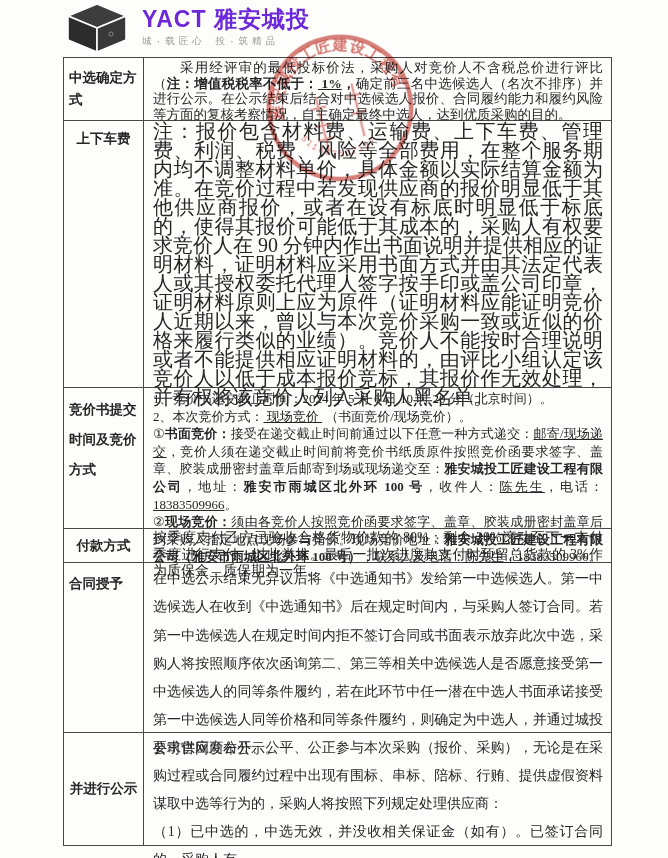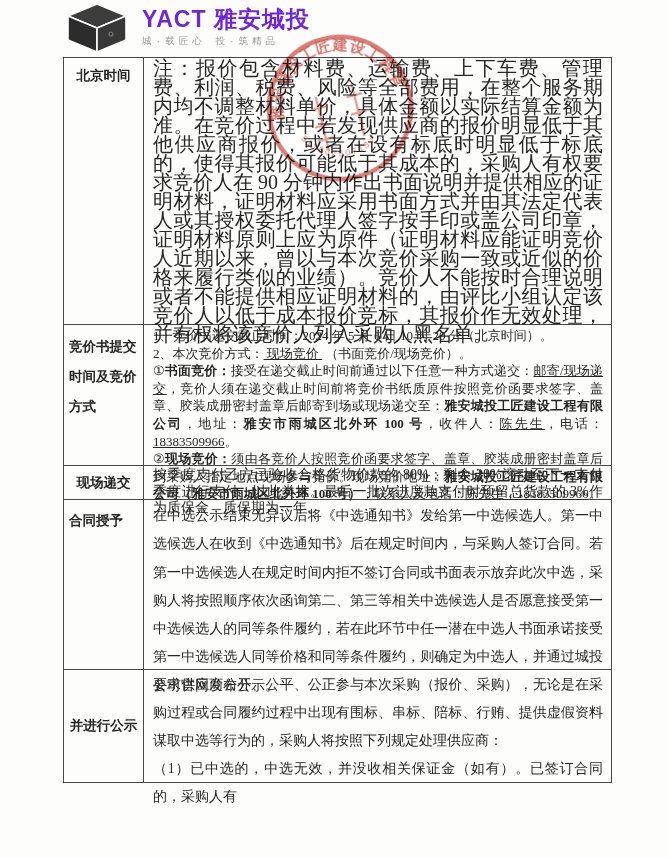--- a/index.html
+++ b/index.html
@@ -85,38 +85,44 @@
     <circle cx="49" cy="31" r="1.1" fill="#222"></circle>
   </svg>
   <div class="hdr-text">
     <div class="brand">YACT 雅安城投</div>
     <div class="slogan">城·载匠心  投·筑精品</div>
   </div>
 </div>
 
 <div class="doc-table">
 
+  <div class="trow r1">
+    <div class="lbl">
+      <div class="lbl-inner">中选确定方式</div>
+    </div>
+    <div class="cnt"><span>采用经评审的最低投标价法，采购人对竞价人不含税总价进行评比（</span><span style="font-weight: bold;">注：增值税税率不低于：</span><span style="font-weight: bold; text-decoration: underline;"> 1%</span><span style="font-weight: bold;">，</span><span>确定前三名中选候选人（名次不排序）并进行公示。在公示结束后结合对中选候选人报价、合同履约能力和履约风险等方面的复核考察情况，自主确定最终中选人，达到优质采购的目的。</span></div>
+  </div>
 
   <div class="trow r2">
     <div class="lbl">
-      <div class="lbl-inner">北京时间</div>
+      <div class="lbl-inner">上下车费</div>
     </div>
     <div class="cnt"><span>注：报价包含材料费、运输费、上下车费、管理费、利润、税费、风险等全部费用，在整个服务期内均不调整材料单价，具体金额以实际结算金额为准。在竞价过程中若发现供应商的报价明显低于其他供应商报价，或者在设有标底时明显低于标底的，使得其报价可能低于其成本的，采购人有权要求竞价人在 90 分钟内作出书面说明并提供相应的证明材料，证明材料应采用书面方式并由其法定代表人或其授权委托代理人签字按手印或盖公司印章，证明材料原则上应为原件（证明材料应能证明竞价人近期以来，曾以与本次竞价采购一致或近似的价格来履行类似的业绩）。竞价人不能按时合理说明或者不能提供相应证明材料的，由评比小组认定该竞价人以低于成本报价竞标，其报价作无效处理，并有权将该竞价人列入采购人黑名单。</span></div>
   </div>
 
   <div class="trow r3">
     <div class="lbl">
       <div class="lbl-inner">竞价书提交时间及竞价方式</div>
     </div>
     <div class="cnt"><span>1、竞价书递交截止时间：2024 年 5 月 6 日 10 时 20 分（北京时间）。</span><br><span>2、本次竞价方式：</span><span style="text-decoration: underline;"> 现场竞价 </span><span> （书面竞价/现场竞价）。</span><br><span>①</span><span style="font-weight: bold;">书面竞价：</span><span>接受在递交截止时间前通过以下任意一种方式递交：</span><span style="text-decoration: underline;">邮寄/现场递交</span><span>，竞价人须在递交截止时间前将竞价书纸质原件按照竞价函要求签字、盖章、胶装成册密封盖章后邮寄到场或现场递交至：</span><span style="font-weight: bold;">雅安城投工匠建设工程有限公司</span><span>，地址：</span><span style="font-weight: bold;">雅安市雨城区北外环 100 号</span><span>，收件人：</span><span style="text-decoration: underline;">陈先生</span><span>，电话：</span><span style="text-decoration: underline;">18383509966</span><span>。</span><br><span>②</span><span style="font-weight: bold;">现场竞价：</span><span>须由各竞价人按照竞价函要求签字、盖章、胶装成册密封盖章后到采购人指定地点现场参与竞价。现场竞价地址：</span><span style="font-weight: bold;">雅安城投工匠建设工程有限公司（雅安市雨城区北外环 100 号）</span><span>，联系人及电话：</span><span style="text-decoration: underline;">陈先生，18383509966</span><span>。</span></div>
   </div>
 
   <div class="trow r4">
     <div class="lbl">
-      <div class="lbl-inner">现场递交</div>
+      <div class="lbl-inner">付款方式</div>
     </div>
     <div class="cnt"><span>按季度支付乙方已验收合格货物价款的 80%；剩余 20%滚动至下一支付季度进行支付，以此类推。最后一批次进度款支付时预留总货款的 3%作为质保金，质保期为一年。</span></div>
   </div>
 
   <div class="trow r5">
     <div class="lbl">
       <div class="lbl-inner">合同授予</div>
     </div>
     <div class="cnt"><span>在中选公示结束无异议后将《中选通知书》发给第一中选候选人。第一中选候选人在收到《中选通知书》后在规定时间内，与采购人签订合同。若第一中选候选人在规定时间内拒不签订合同或书面表示放弃此次中选，采购人将按照顺序依次函询第二、第三等相关中选候选人是否愿意接受第一中选候选人的同等条件履约，若在此环节中任一潜在中选人书面承诺接受第一中选候选人同等价格和同等条件履约，则确定为中选人，并通过城投公司官网发布公示。</span></div>
   </div>

